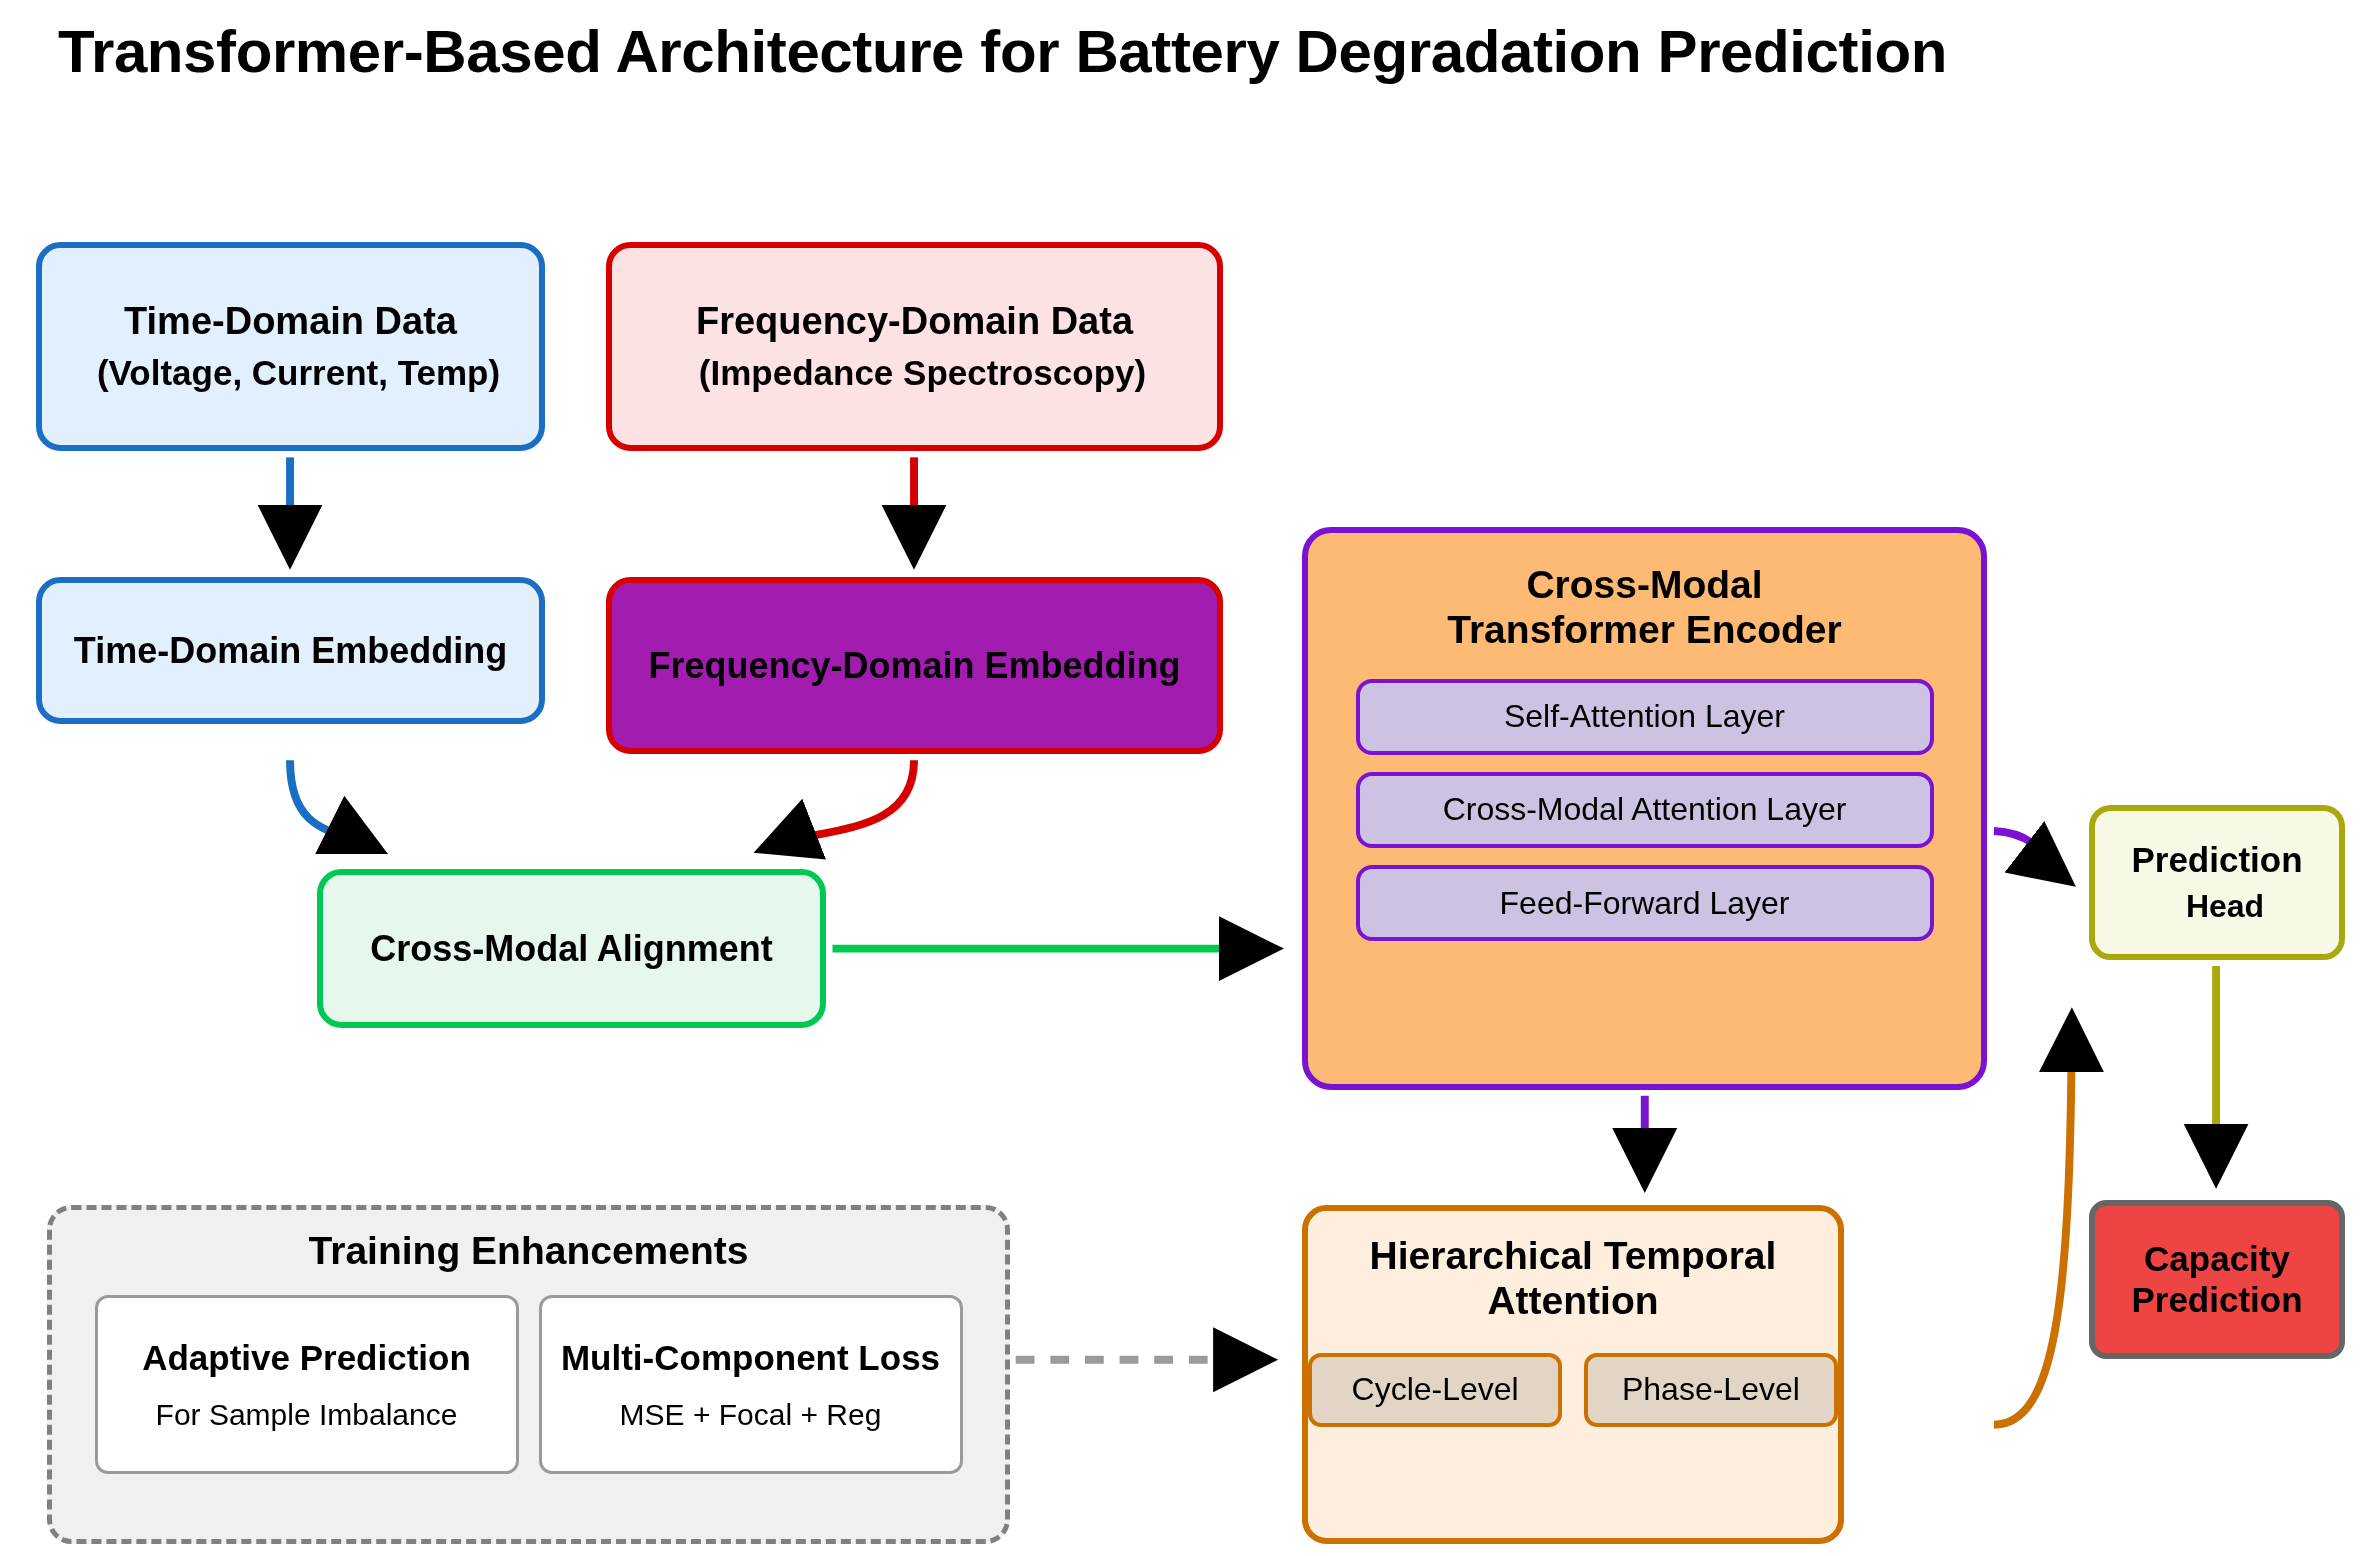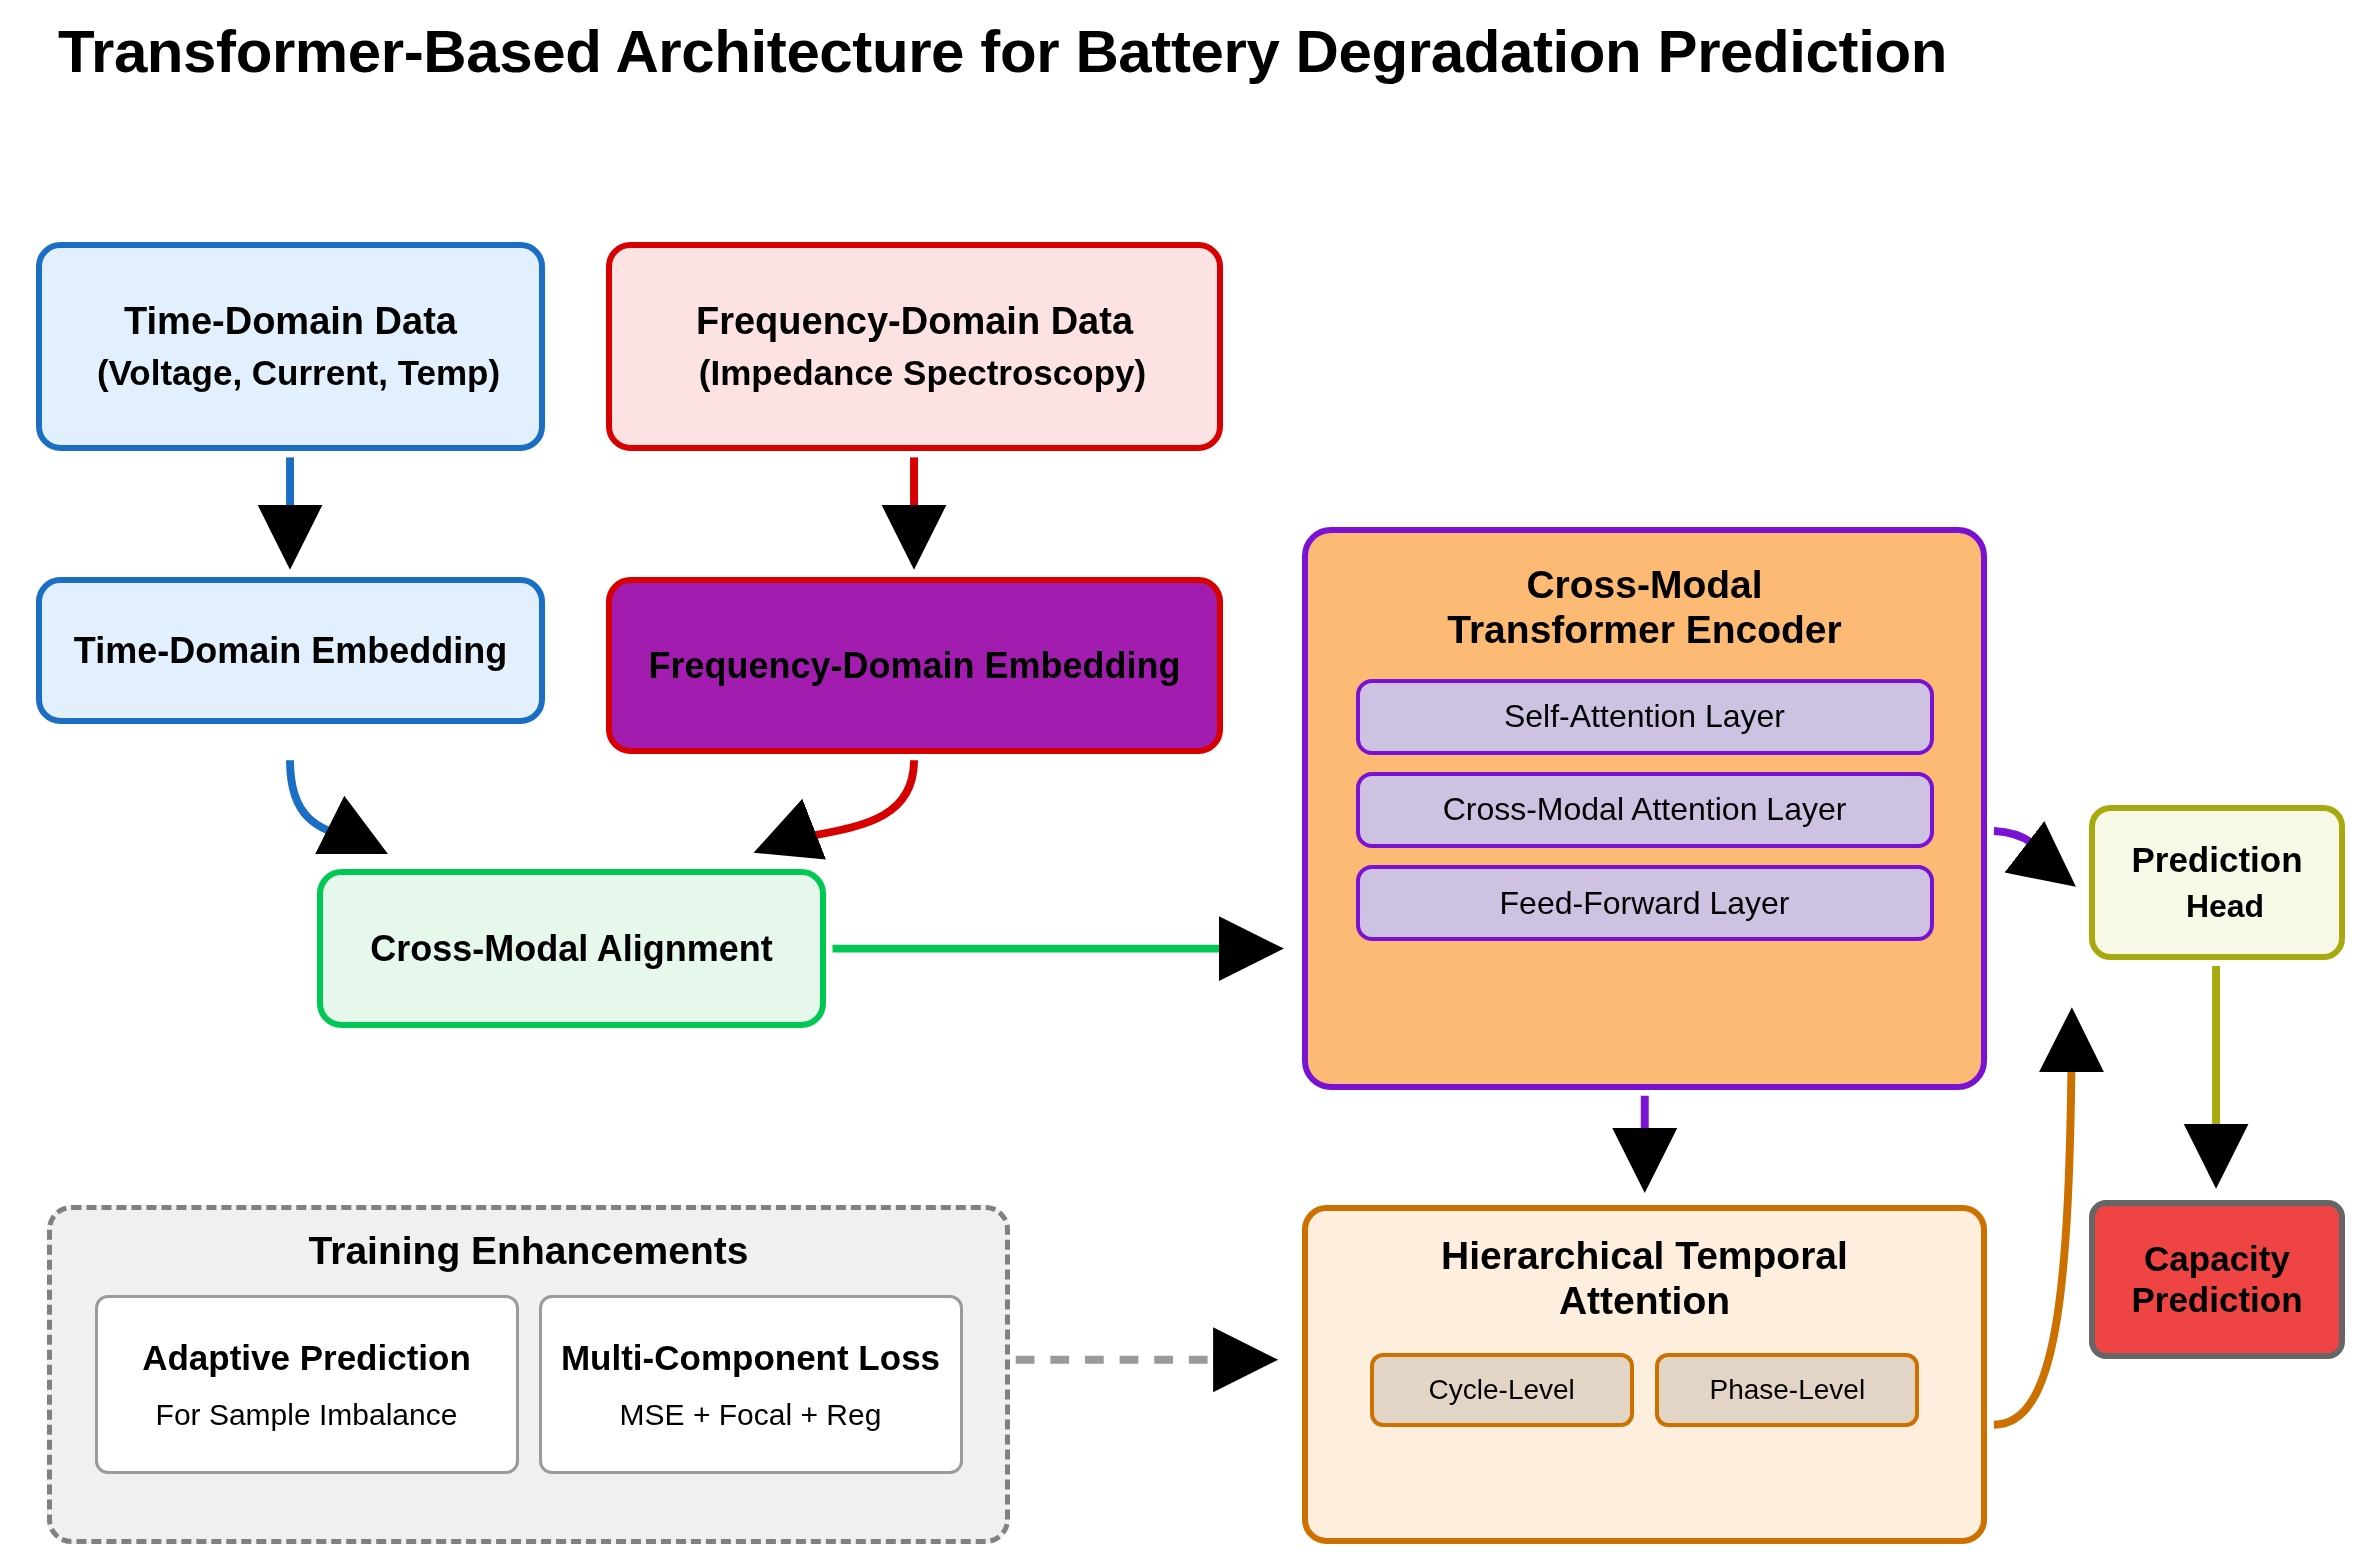--- a/index.html
+++ b/index.html
@@ -55,27 +55,27 @@
              background:#f8f8e6;border-radius:21.6px;}
   #pred-head .t1{font-size:35px;}
   #pred-head .t2{font-size:32px;margin-top:7.2px;}
 
   
   #capacity{left:2089px;top:1200px;width:256px;height:159px;border:6.5px solid #666666;
             background:#ef4444;border-radius:17.3px;}
   #capacity .t1{font-size:35px;}
 
   
-  #hta{left:1302px;top:1205px;width:685px;height:339px;border:6.5px solid #cc7000;
+  #hta{left:1302px;top:1205px;width:542px;height:339px;border:6.5px solid #cc7000;
        background:#fdeedd;border-radius:24.5px;justify-content:flex-start;padding-top:23px;}
   #hta .t1{font-size:39px;}
   .hta-chips{margin-top:29px;width:100%;display:flex;justify-content:center;gap:21.6px;}
   .hta-chip{width:256px;height:66px;border:4.3px solid #cc7000;background:#e3d5c5;
             border-radius:13px;display:flex;align-items:center;justify-content:center;
-            font-size:28px;}
+            font-size:32px;}
 
   
   #training{left:47px;top:1205px;width:963px;height:339px;border:5px dashed #808080;
             background:#f0f0f0;border-radius:24.5px;justify-content:flex-start;padding-top:19px;}
   #training .t1{font-size:39px;}
   .tr-cards{margin-top:21.6px;width:100%;display:flex;justify-content:center;gap:20px;}
   .tr-card{width:418px;height:173px;border:3.6px solid #9a9a9a;background:#ffffff;
            border-radius:13px;display:flex;flex-direction:column;align-items:center;
            justify-content:center;text-align:center;}
   .tr-card .c1{font-size:35px;font-weight:bold;line-height:1.15;}

